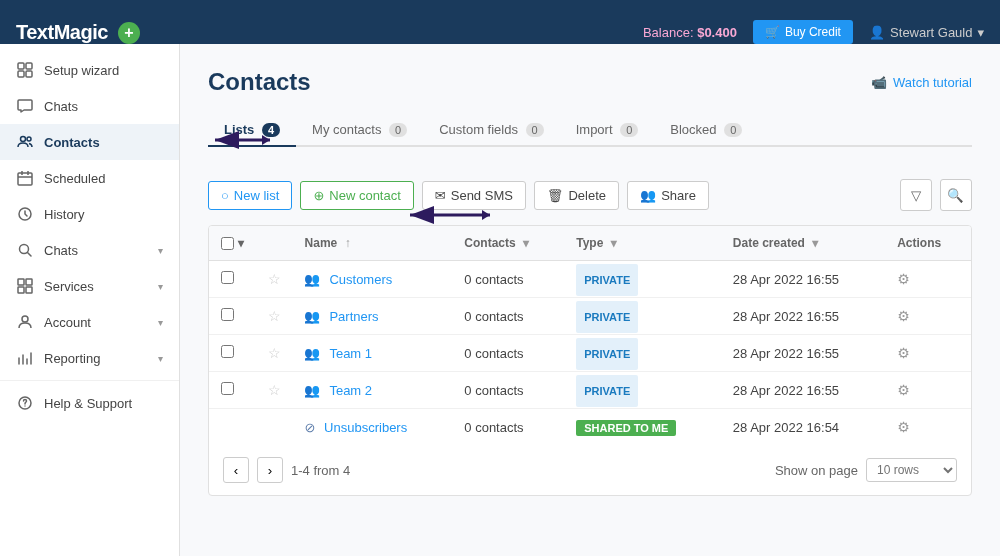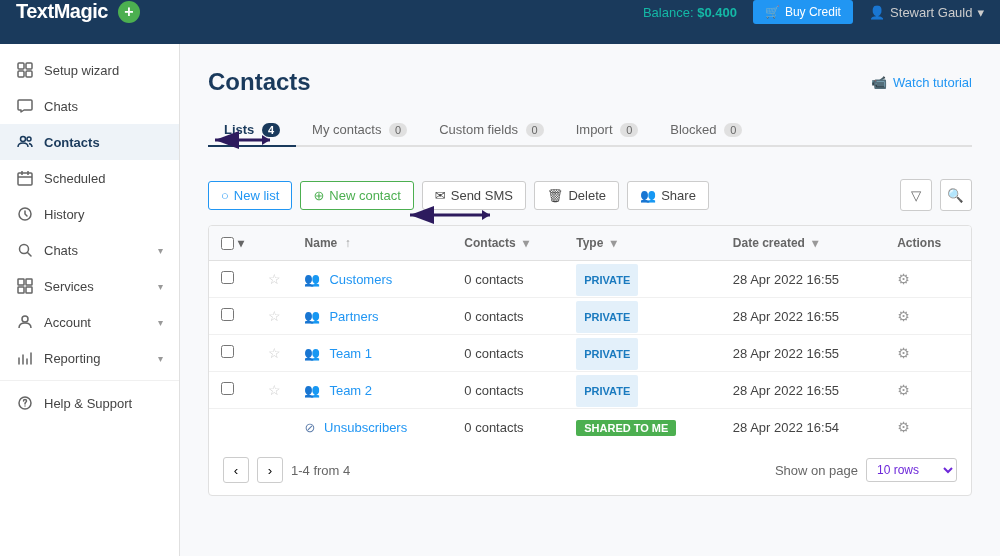--- a/index.html
+++ b/index.html
@@ -3,35 +3,35 @@
   <meta charset="utf-8">
   <style>
     * { box-sizing: border-box; margin: 0; padding: 0; }
     body { font-family: -apple-system, BlinkMacSystemFont, 'Segoe UI', Arial, sans-serif; font-size: 13px; background: #f0f2f5; color: #333; }
 
     
     .top-nav {
       background: #1a3a5c;
       height: 44px;
       display: flex;
-      align-items: flex-start;
+      align-items: flex-end;
       justify-content: space-between;
       padding: 0 16px;
       position: fixed;
       top: 0; left: 0; right: 0;
       z-index: 100;
     }
     .top-nav-left { display: flex; align-items: center; gap: 10px; }
     .logo-text { color: white; font-size: 20px; font-weight: bold; letter-spacing: -0.5px; }
     .logo-plus {
       width: 22px; height: 22px; border-radius: 50%; background: #4CAF50;
       display: flex; align-items: center; justify-content: center; color: white; font-size: 16px; font-weight: bold;
     }
     .top-nav-right { display: flex; align-items: center; gap: 16px; color: #ccc; font-size: 13px; }
-    .balance { color: #14b8a6; }
+    .balance { color: #f9a8d4; }
     .buy-credit-btn {
       background: #2196F3; color: white; border: none; padding: 5px 12px;
       border-radius: 3px; cursor: pointer; font-size: 12px; display: flex; align-items: center; gap: 5px;
     }
     .user-info { display: flex; align-items: center; gap: 5px; color: #ccc; cursor: pointer; }
 
     
     .layout { display: flex; margin-top: 44px; min-height: calc(100vh - 44px); }
 
     
@@ -119,21 +119,21 @@
     .pagination { display: flex; align-items: center; padding: 12px 14px; justify-content: space-between; }
     .pag-left { display: flex; align-items: center; gap: 8px; }
     .pag-btn {
       width: 26px; height: 26px; border: 1px solid #ccc; border-radius: 3px;
       background: white; cursor: pointer; display: flex; align-items: center; justify-content: center;
     }
     .pag-info { font-size: 13px; color: #666; }
     .pag-right { display: flex; align-items: center; gap: 8px; font-size: 13px; color: #666; }
     .show-on-page-select {
       padding: 3px 20px 3px 6px; border: 1px solid #ccc; border-radius: 3px;
-      background: white; font-size: 12px; color: #6d28d9; cursor: pointer;
+      background: white; font-size: 12px; color: #737373; cursor: pointer;
     }
 
     
     .star { color: #ccc; font-size: 14px; cursor: pointer; }
 
     
     input[type=checkbox] { cursor: pointer; }
 
     
     .th-check { display: flex; align-items: center; gap: 4px; }

